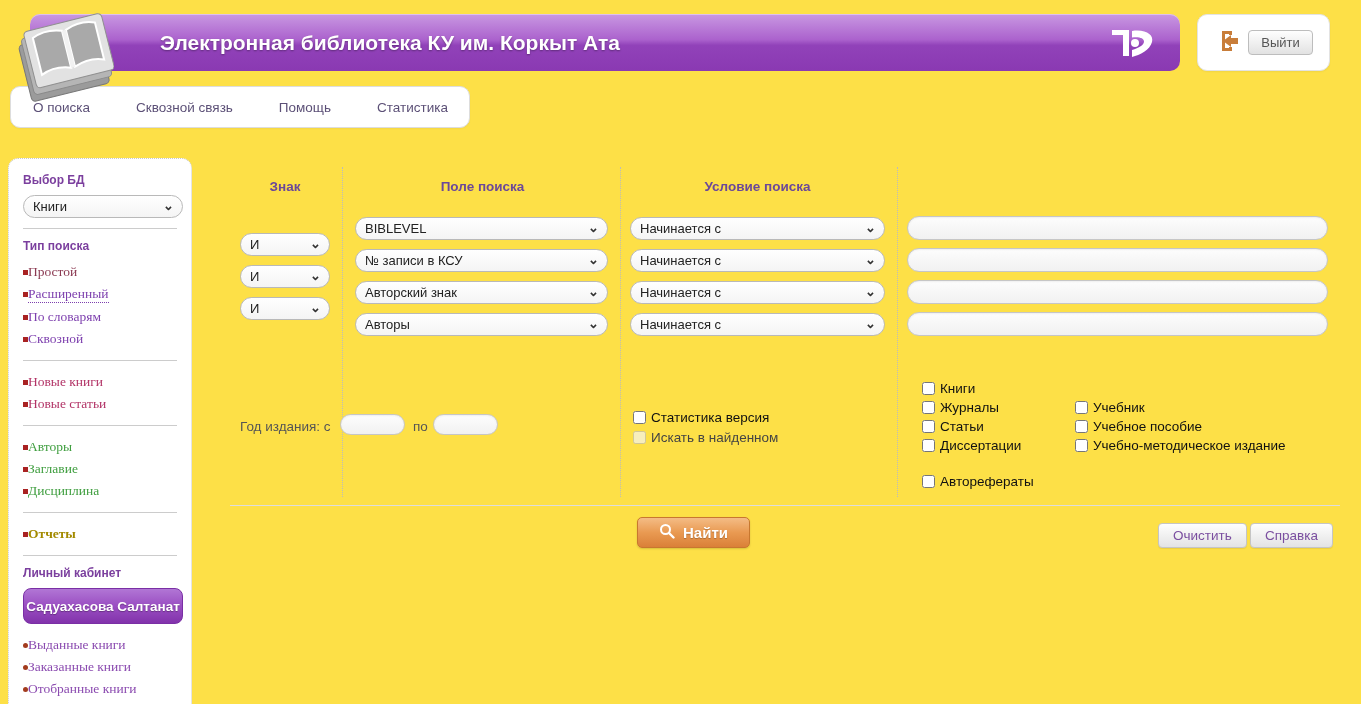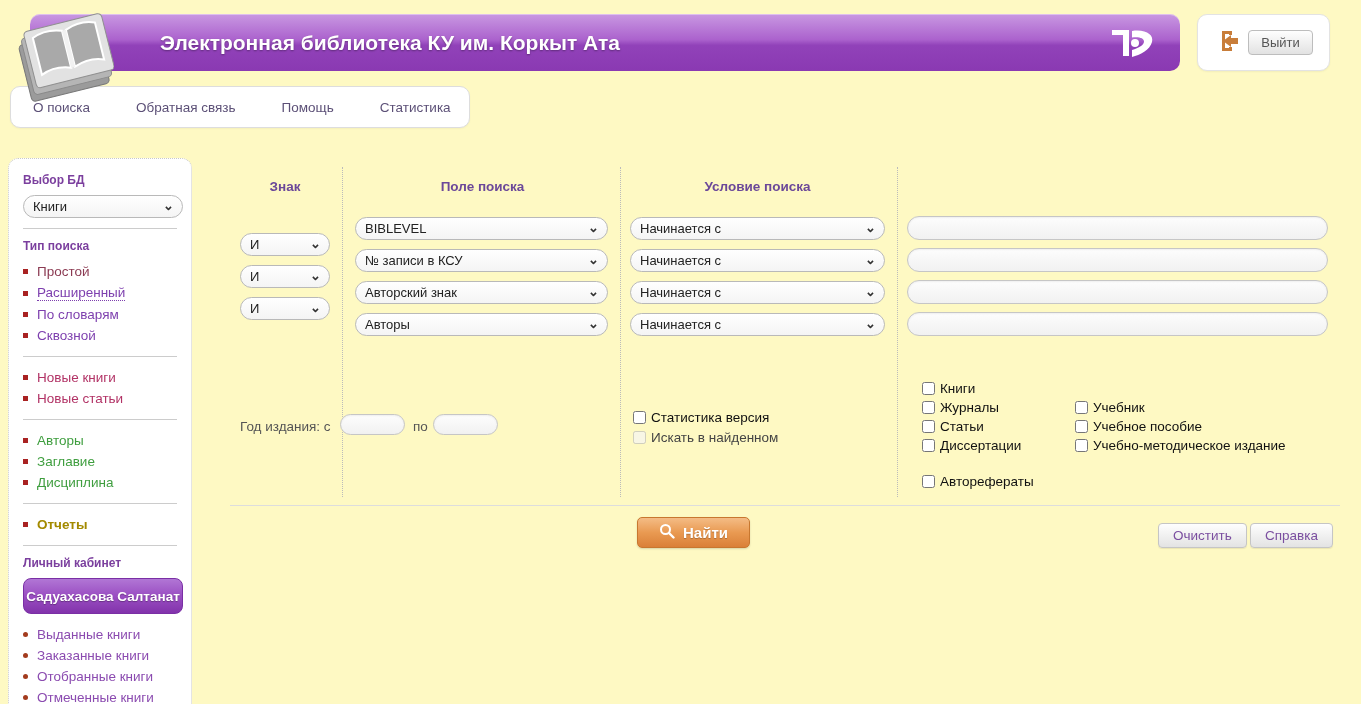--- a/index.html
+++ b/index.html
@@ -1,17 +1,17 @@
 <!DOCTYPE html>
 <html><head>
 <meta charset="utf-8">
 <style>
   * { margin:0; padding:0; box-sizing:border-box; }
   html,body { background:#fff; font-family:"Liberation Sans", sans-serif; }
-  .screen { position:relative; width:1361px; height:704px; background:#fef9c3; overflow:hidden; }
+  .screen { position:relative; width:1361px; height:704px; background:#fde047; overflow:hidden; }
 
   
   .purple-bar {
     position:absolute; left:30px; top:14px; width:1150px; height:57px;
     border-radius:10px;
     background:linear-gradient(#c998e2 0%, #ab62cd 45%, #9142b9 55%, #8a39b2 100%);
     box-shadow:inset 0 1px 0 rgba(255,255,255,.4);
   }
   .app-title {
     position:absolute; left:130px; top:0; height:57px; display:flex; align-items:center;
@@ -43,21 +43,21 @@
 
   
   .sidebar {
     position:absolute; left:8px; top:158px; width:184px; height:560px;
     background:#fff; border:1px dotted #c9c9c9; border-radius:10px;
     padding:14px 12px 12px 14px; font-size:13.5px;
   }
   .side-heading { color:#7b3f9e; font-weight:bold; font-size:12px; margin-bottom:8px; }
   .side-hr { border:none; border-top:1px solid #ccc; margin:10px 2px 10px 0; }
   .side-list { list-style:none; }
-  .side-list li { display:flex; align-items:center; gap:9px; padding:3px 0; cursor:pointer; }
+  .side-list li { display:flex; align-items:center; padding:3px 0; cursor:pointer;font-family:Liberation Serif, serif; }
   .sq-bullet { width:5px; height:5px; background:#a92222; flex:0 0 auto; }
   .rd-bullet { width:5px; height:5px; border-radius:50%; background:#a33b1e; flex:0 0 auto; }
   .lnk-maroon { color:#8b3a52; }
   .lnk-purple { color:#7d3fae; }
   .lnk-active { color:#7d3fae; border-bottom:1px dotted #7d3fae; }
   .lnk-crimson { color:#b23366; }
   .lnk-green { color:#3f9e3f; }
   .lnk-olive { color:#a38a00; font-weight:bold; }
   .lnk-cab { color:#8b4bb0; }
   .user-btn {
@@ -143,21 +143,21 @@
       <svg width="26" height="24" viewBox="0 0 26 24">
         <path d="M8 2 L18 2 L18 6 L15 6 L15 5 L11 5 L11 19 L15 19 L15 18 L18 18 L18 22 L8 22 Z" fill="#c87d3a"></path>
         <path d="M24 9 L17 9 L17 6 L9 12 L17 18 L17 15 L24 15 Z" fill="#c87d3a"></path>
       </svg>
     </span>
     <button class="btn-plain">Выйти</button>
   </div>
 
   <div class="nav-card">
     <span class="nav-link">О поиска</span>
-    <span class="nav-link">Обратная связь</span>
+    <span class="nav-link">Сквозной связь</span>
     <span class="nav-link">Помощь</span>
     <span class="nav-link">Статистика</span>
   </div>
 
   <div class="sidebar">
     <div class="side-heading">Выбор БД</div>
     <div class="sel-wrap" style="width:160px">
       <select>
         <option>Книги</option>
       </select>

